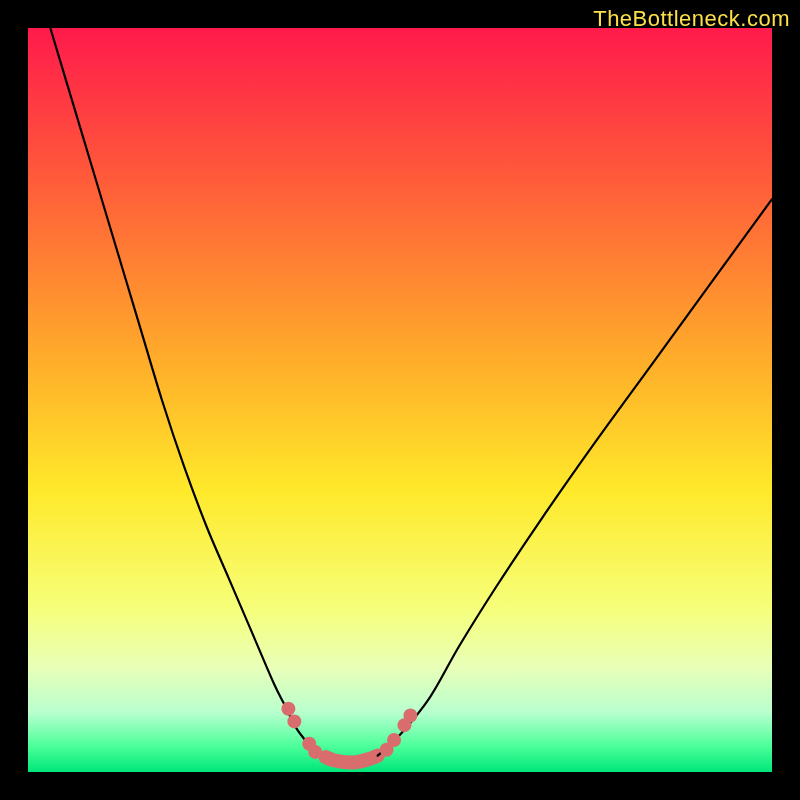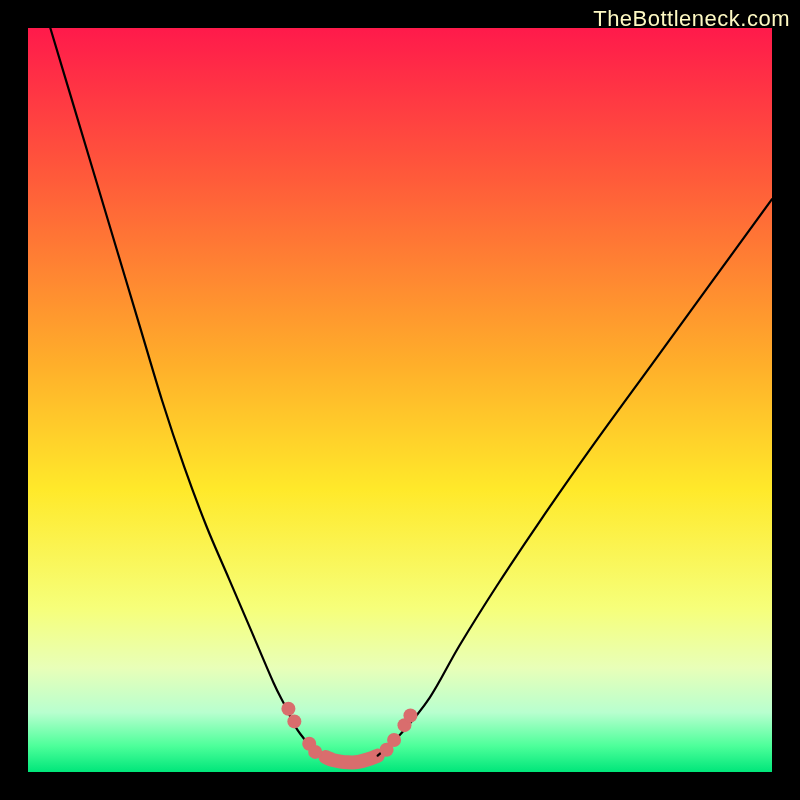--- a/index.html
+++ b/index.html
@@ -13,21 +13,21 @@
   }
   .stage {
     position: relative;
     width: 800px;
     height: 800px;
   }
   .watermark {
     position: absolute;
     top: 6px;
     right: 10px;
-    color: #fef9c3;
+    color: #fde047;
     font-size: 22px;
     font-weight: 500;
     letter-spacing: 0.5px;
     z-index: 20;
     user-select: none;
   }
   svg {
     display: block;
   }
 </style>

